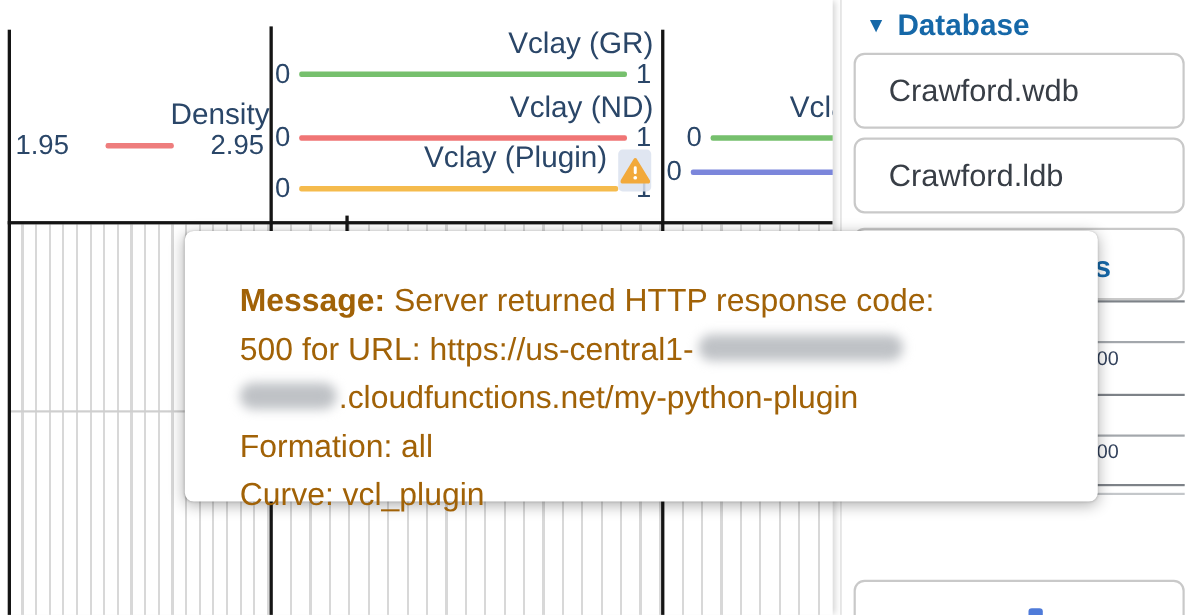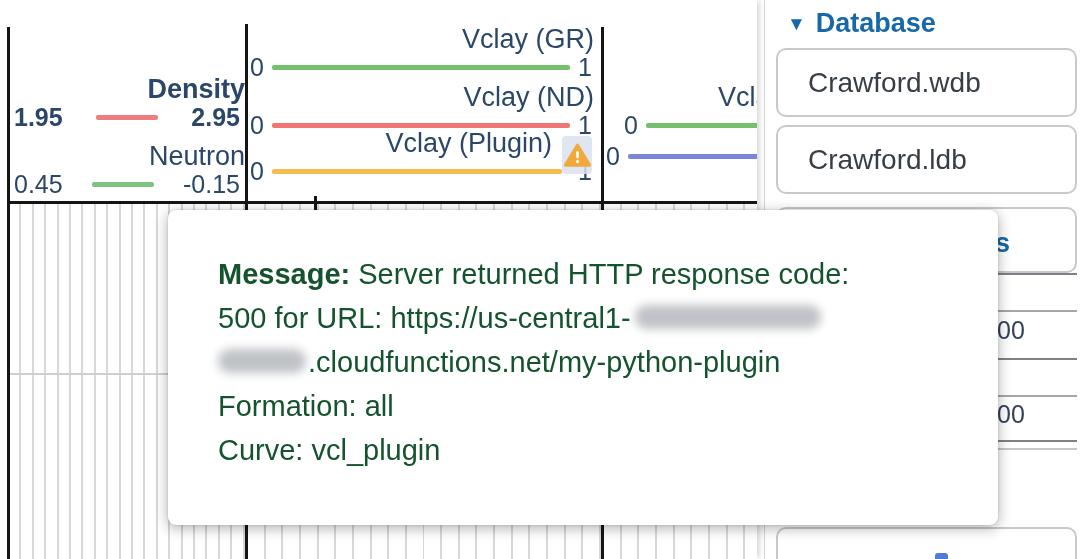--- a/index.html
+++ b/index.html
@@ -39,23 +39,23 @@
   .t3 { left:604px; width:160px; }
   .t3 .curve-label { text-align:left; padding-left:96px; }
   .lbl-plugin { padding-right:42px; }
   .line-plugin { margin-right:16px !important; }
 
   .warn-chip { position:absolute; left:562px; top:136px; width:30px; height:38px;
     background:rgba(219,226,238,.85); border-radius:4px; display:flex; align-items:center;
     justify-content:center; z-index:3; }
 
   
-  .tooltip { position:absolute; left:168px; top:210px; width:830px; height:315px; background:#fff;
+  .tooltip { position:absolute; left:168px; top:210px; width:830px; height:246px; background:#fff;
     border-radius:8px; box-shadow:0 3px 14px rgba(0,0,0,.32), 0 0 2px rgba(0,0,0,.18);
-    padding:42px 30px 0 50px; z-index:10; color:#14532d; font-size:29px; }
+    padding:42px 30px 0 50px; z-index:10; color:#a16207; font-size:29px; }
   .tt-line { height:44px; line-height:44px; white-space:nowrap; }
   .tt-bold { font-weight:bold; }
   .blur-blob { display:inline-block; vertical-align:middle; height:24px; border-radius:12px;
     background:#bfc2c6; filter:blur(5px); margin-top:-6px; }
   .blob1 { width:186px; margin-left:4px; }
   .blob2 { width:88px; margin-right:2px; }
 
   
   .sidebar { position:absolute; left:764px; top:0; width:316px; height:559px; background:#fff;
     border-left:1px solid #d4d4d4; z-index:2; }
@@ -64,21 +64,21 @@
   .sb-tri { font-size:19px; line-height:27px; }
   .sb-box { position:absolute; left:11px; width:301px; height:69px; background:#fff;
     border:2px solid #c9c9c9; border-radius:10px; font-size:28px; color:#383e46;
     line-height:65px; padding-left:30px; }
   .sb-box1 { top:48px; }
   .sb-box2 { top:125px; }
   .sb-box3 { top:207px; height:66px; }
   .sb-box4 { top:527px; height:70px; }
   .sb-partial-s { position:absolute; left:230px; top:228px; color:#1668a8; font-weight:bold; font-size:27px; }
   .sb-line { position:absolute; left:26px; width:286px; }
-  .sb-val { position:absolute; left:232px; font-size:25px; color:#33425c; }
+  .sb-val { position:absolute; left:232px; font-size:18px; color:#33425c; }
   .sb-blue-sliver { position:absolute; left:170px; top:553px; width:13px; height:6px;
     background:#4f7bd9; border-radius:3px 3px 0 0; }
 </style>
 </head>
 <body>
 
 <div class="stage">
 
   <div class="log-panel">
 
@@ -86,37 +86,29 @@
     <div class="grid grid2"></div>
     <div class="grid grid3"></div>
     <div class="hgrid"></div>
 
     <div class="vborder vb-left"></div>
     <div class="vborder vb-d1"></div>
     <div class="vborder vb-d2"></div>
     <div class="hdr-border"></div>
     <div class="depth-tick"></div>
 
-    <div class="curve-group t1" style="top:76px;font-weight:bold;">
+    <div class="curve-group t1" style="top:91px;">
       <div class="curve-label">Density</div>
       <div class="curve-vals">
         <span>1.95</span>
         <div class="curve-line-fixed" style="background: rgb(238, 125, 125);"></div>
         <span>2.95</span>
       </div>
     </div>
 
-    <div class="curve-group t1" style="top:143px;">
-      <div class="curve-label">Neutron</div>
-      <div class="curve-vals">
-        <span>0.45</span>
-        <div class="curve-line-fixed" style="background: rgb(124, 196, 127);"></div>
-        <span>-0.15</span>
-      </div>
-    </div>
 
     <div class="curve-group t2" style="top:26px;">
       <div class="curve-label">Vclay (GR)</div>
       <div class="curve-vals">
         <span>0</span>
         <div class="curve-line" style="background: rgb(118, 192, 109);"></div>
         <span>1</span>
       </div>
     </div>
 

